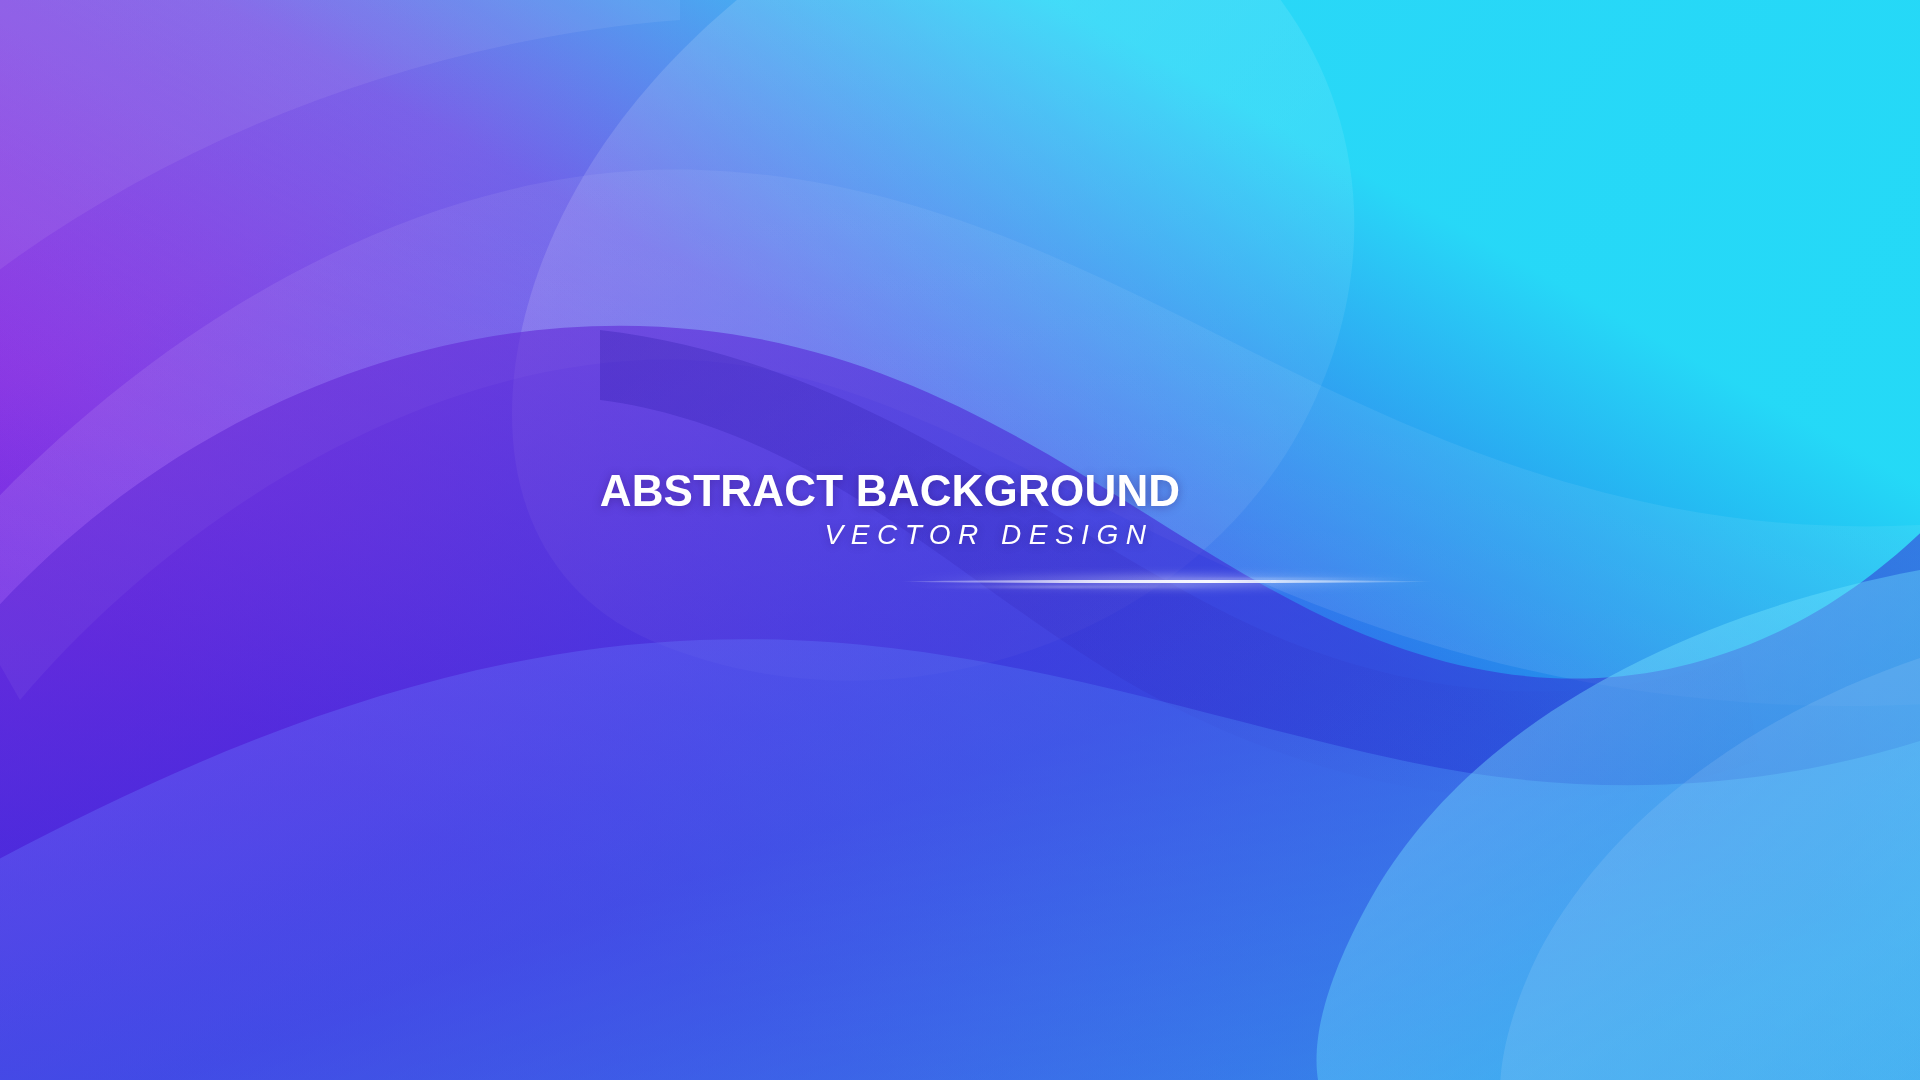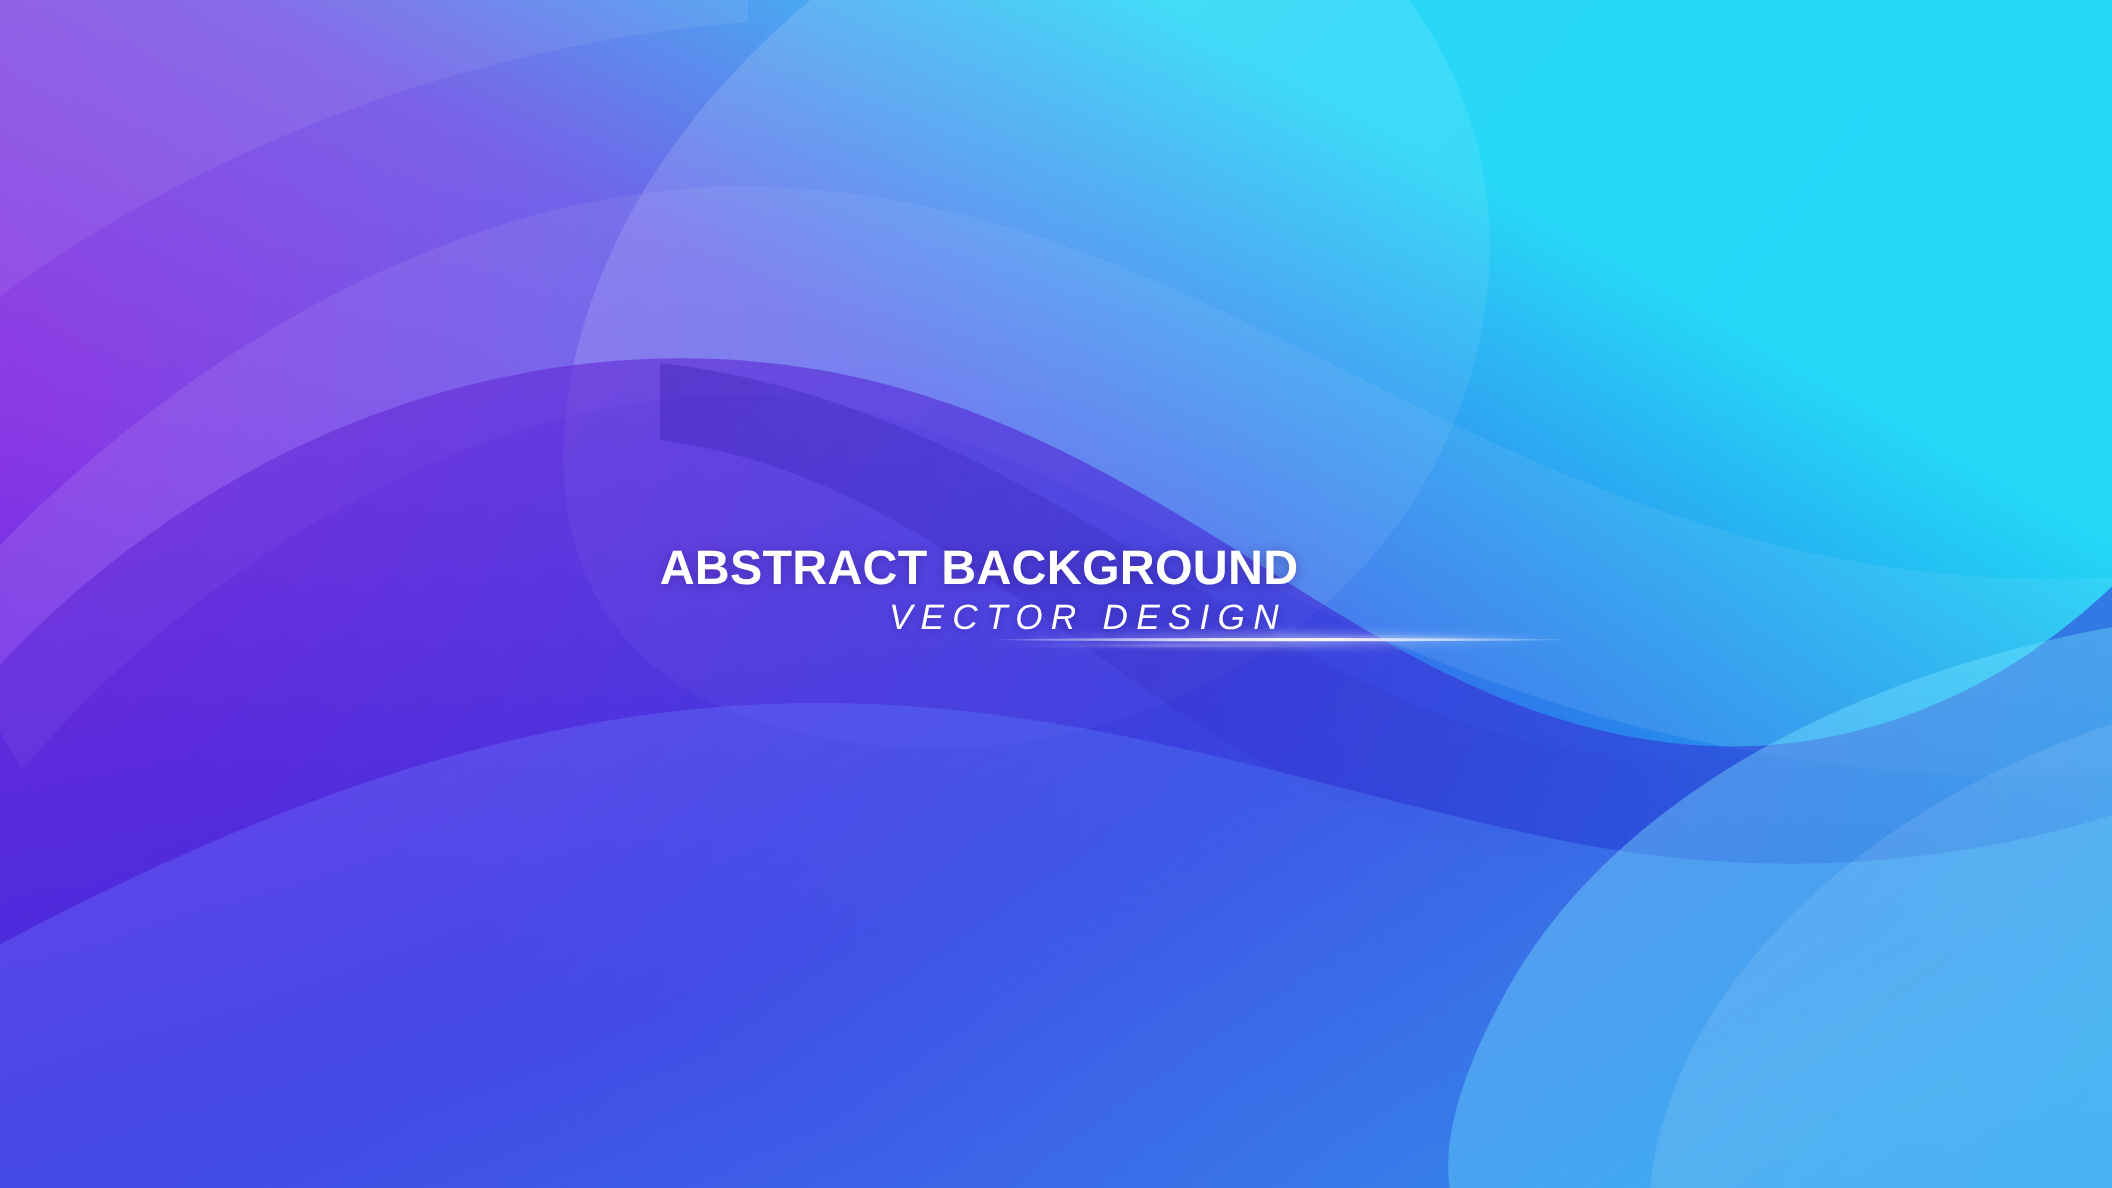--- a/index.html
+++ b/index.html
@@ -29,21 +29,21 @@
   #artboard svg {
     display: block;
     width: 1920px;
     height: 1080px;
   }
 
   
   .text-block {
     position: absolute;
     left: 0;
-    top: 494px;
+    top: 468px;
     width: 1780px;
     pointer-events: none;
   }
 
   .headline {
     margin: 0;
     text-align: center;
     color: #ffffff;
     font-family: "Liberation Sans", sans-serif;
     font-weight: 700;
@@ -61,21 +61,21 @@
   }
 
   .subline {
     display: inline-block;
     
     margin-left: 198px;
     color: #ffffff;
     font-family: "Liberation Sans", sans-serif;
     font-style: italic;
     font-weight: 400;
-    font-size: 32px;
+    font-size: 28px;
     line-height: 30px;
     letter-spacing: 7.5px;
     text-shadow: 0 1px 8px rgba(40, 10, 90, 0.3);
   }
 
   
   .streak-wrap {
     position: absolute;
     left: 0;
     top: 570px;

